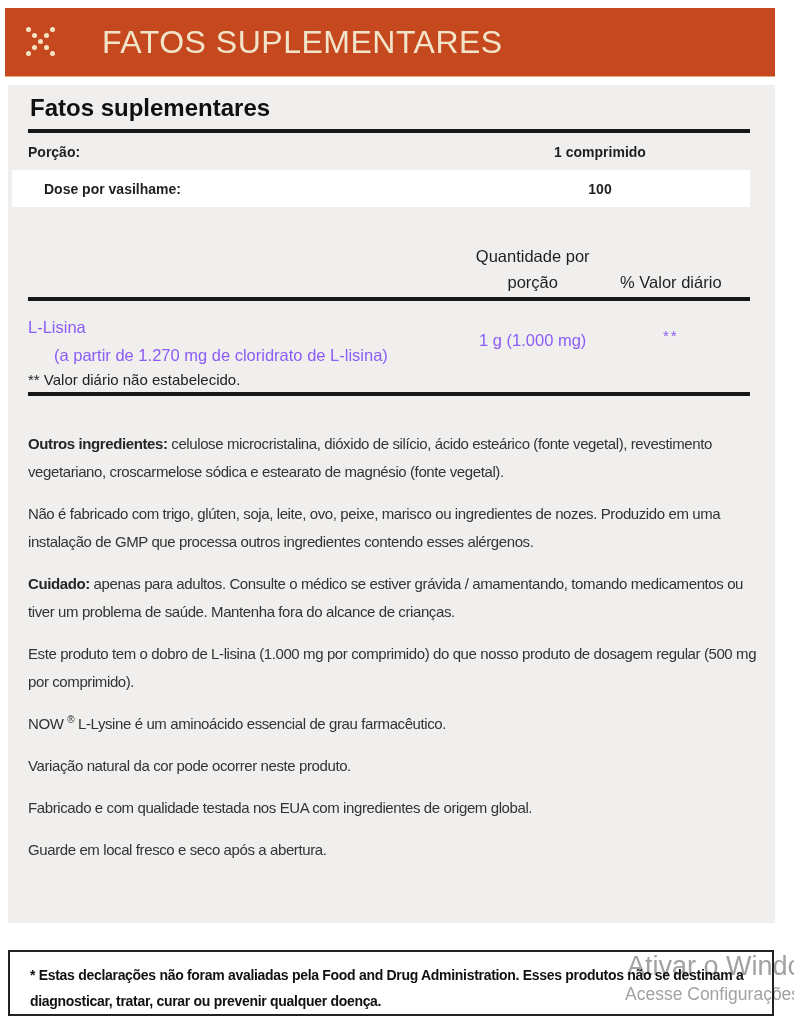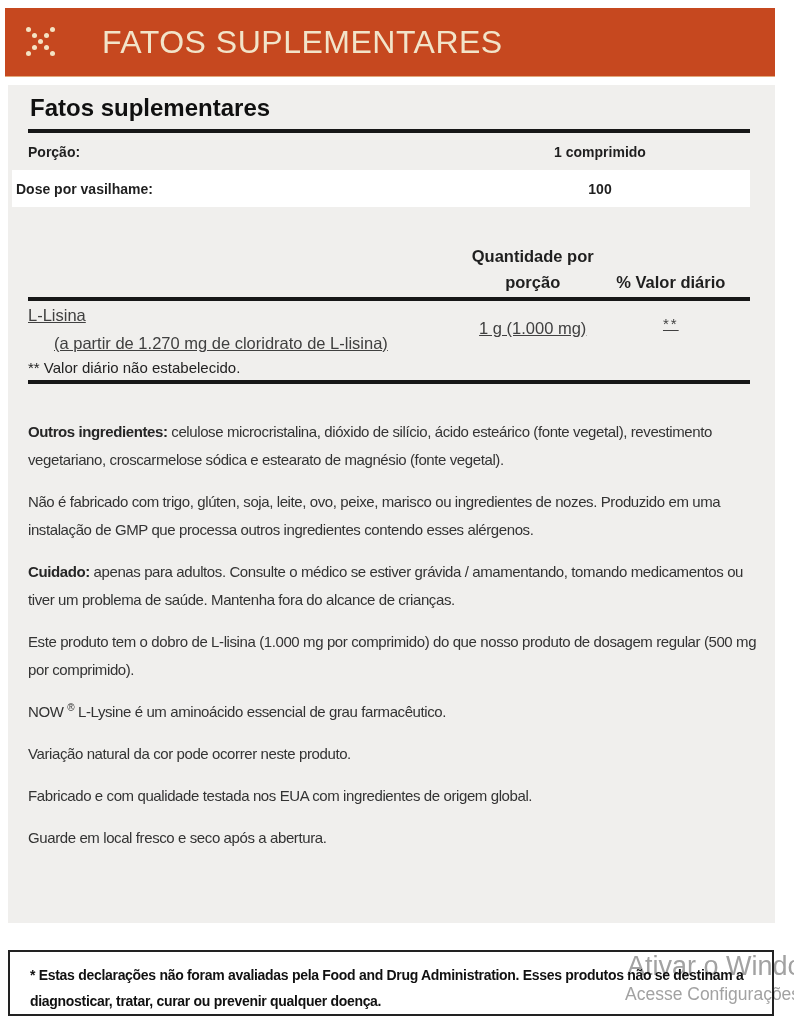--- a/index.html
+++ b/index.html
@@ -25,31 +25,31 @@
   .rule{width:722px;height:4px;background:#171717;}
   .rule-1{margin-top:7px;}
   .rule-2{margin-top:2px;}
   .rule-3{margin-top:3px;}
 
   .serving-row{display:flex;align-items:center;width:722px;height:32px;margin-top:3px;
                font-size:14px;}
   .serving-row .label{font-weight:700;}
   .serving-value{width:300px;margin-left:auto;text-align:center;font-weight:700;}
   .serving-row.highlight{background:#ffffff;height:37px;width:738px;margin:2px 0 0 -16px;
-               padding-left:4px;box-sizing:border-box;}
+               padding-left:32px;box-sizing:border-box;}
 
   .col-headers{display:flex;align-items:flex-end;width:722px;margin-top:36px;
-               font-size:16.5px;font-weight:700;line-height:26px;}
+               font-size:16.5px;font-weight:400;line-height:26px;}
   .col-headers .nut-name{width:405px;}
   .col-amount{width:210px;text-align:center;}
   .col-dv{width:160px;margin-left:-45px;text-align:center;white-space:nowrap;}
   .hdr-amount{display:inline-block;max-width:160px;}
 
-  .nutrient-row{display:flex;width:722px;padding-top:0;font-size:16.5px;line-height:28px;
-                color:#404040;text-decoration:underline;}
+  .nutrient-row{display:flex;width:722px;padding-top:12px;font-size:16.5px;line-height:28px;
+                color:#8b5cf6;}
   .nutrient-row .nut-name{width:405px;}
   .nut-detail{padding-left:26px;}
   .nutrient-row .col-amount{padding-top:13px;}
   .nutrient-row .col-dv{padding-top:9px;letter-spacing:2px;font-size:15px;}
 
   .footnote{margin-top:2px;font-size:15px;line-height:18px;color:#222;}
 
   .paragraphs{margin-top:34px;width:741px;font-size:15px;line-height:28px;
               letter-spacing:-.4px;color:#333;}
   .paragraphs p{margin:0 0 14px 0;}

